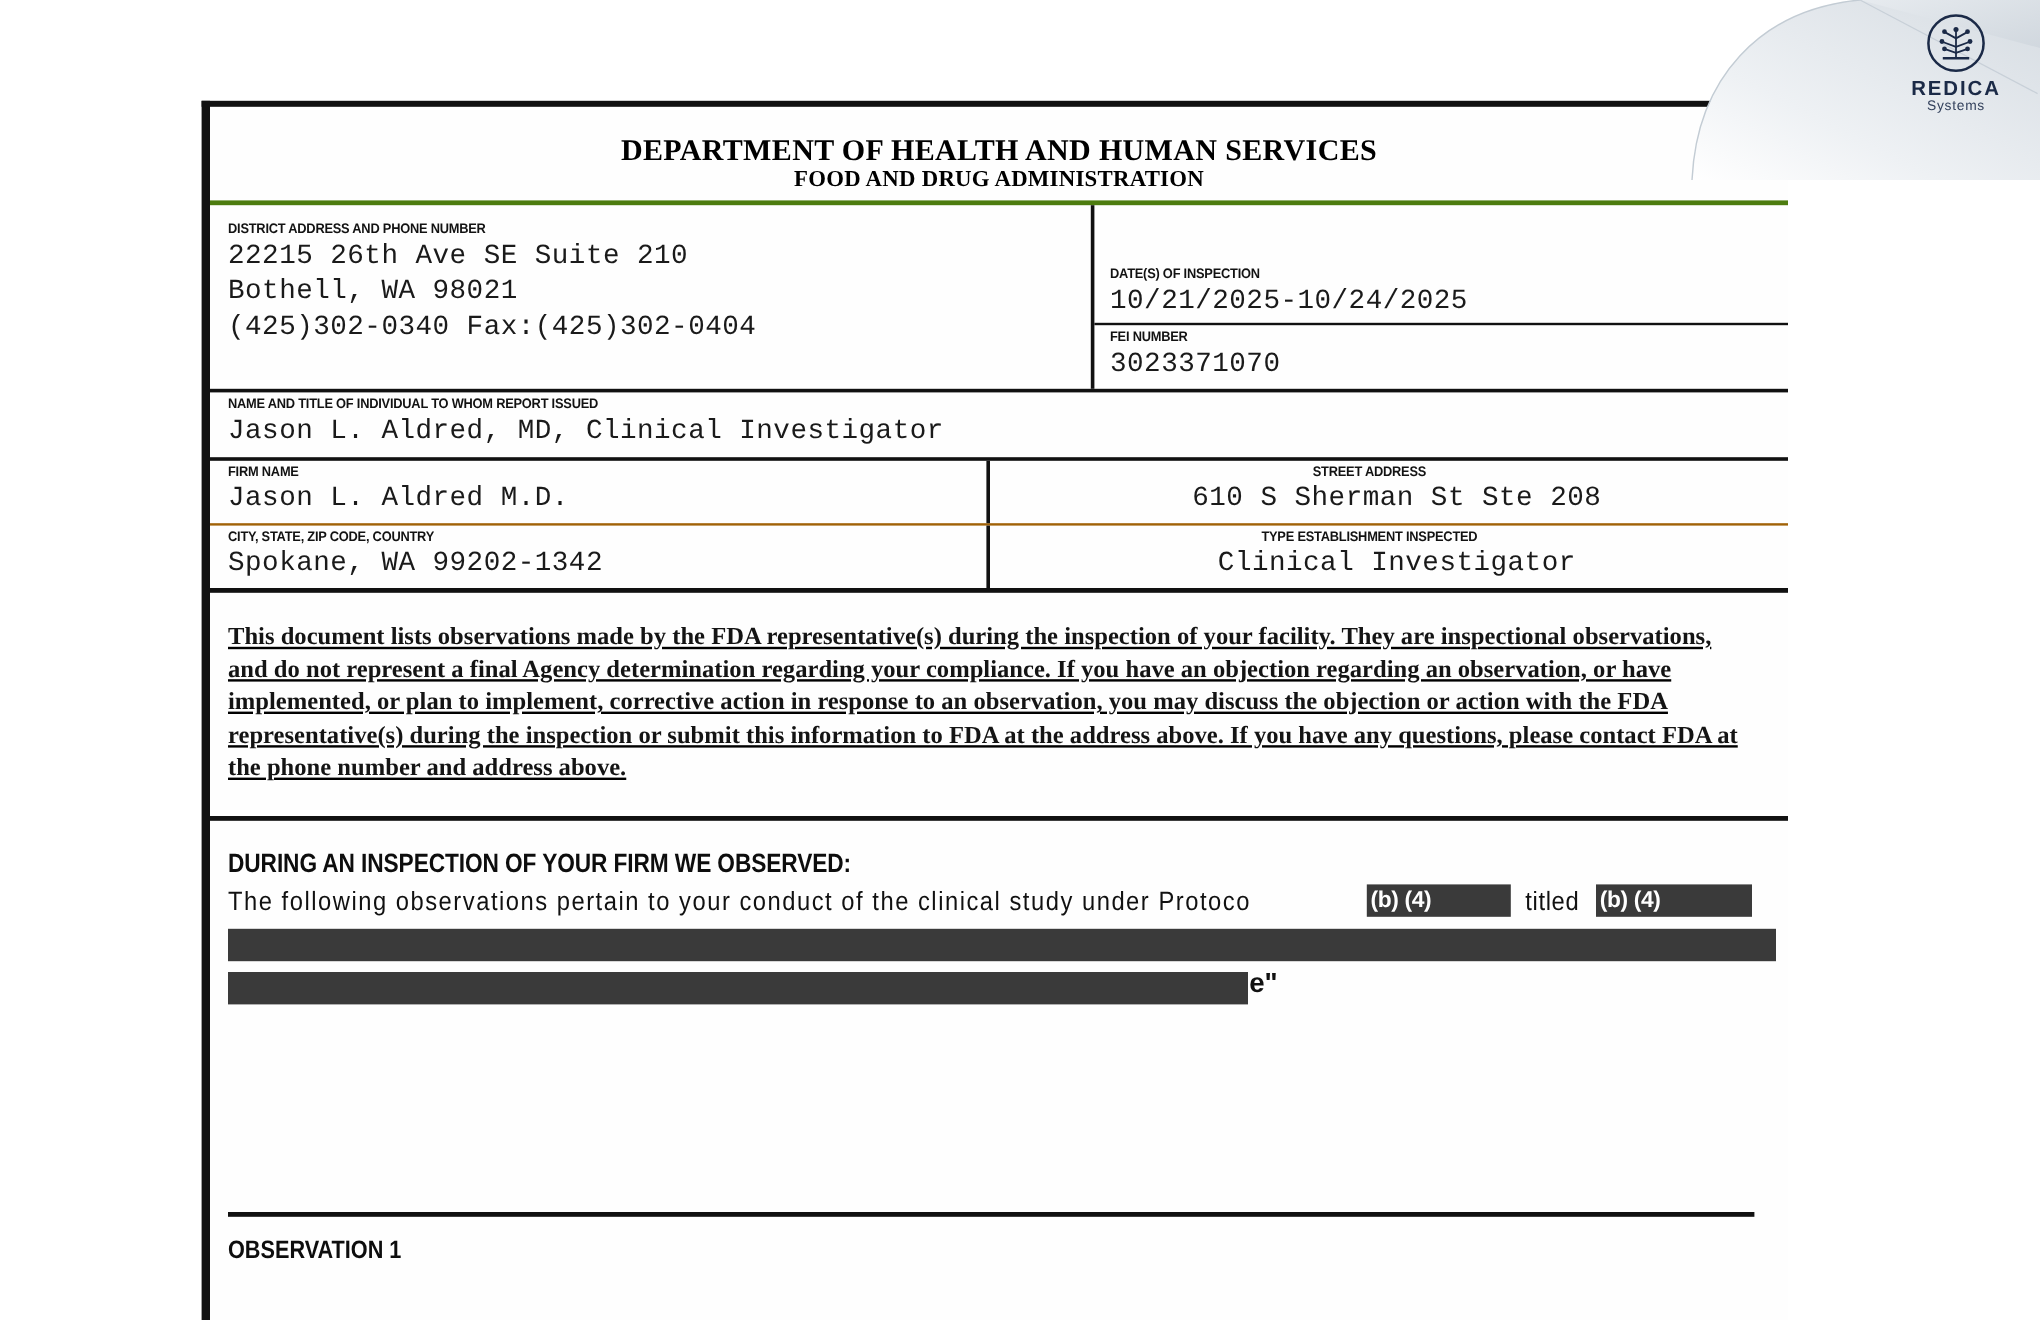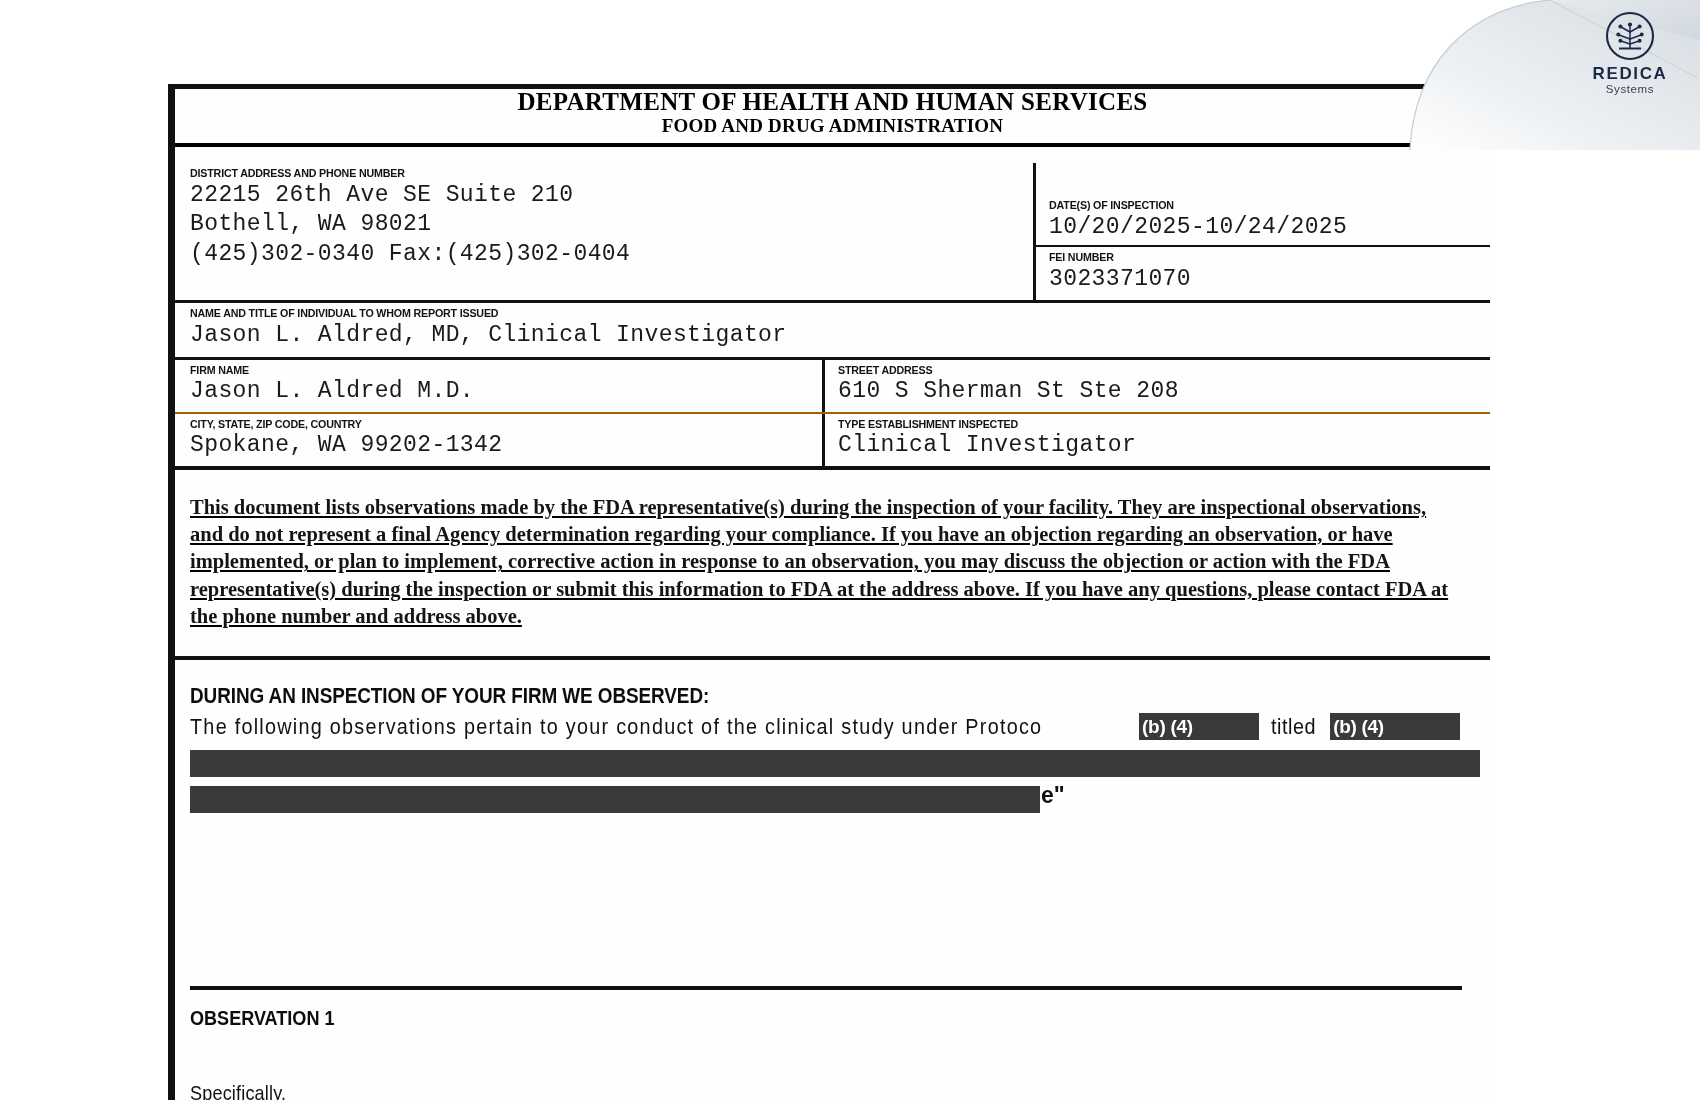--- a/index.html
+++ b/index.html
@@ -33,22 +33,22 @@
     width: 1322px;
     background: #fefefe;
     border-left: 7px solid #111;
     border-top: 5px solid #111;
     box-sizing: border-box;
   }
 
   
   .masthead {
     text-align: center;
-    padding: 0 0 4px 0;
-    border-bottom: 4px solid #000000;
+    padding: 24px 0 4px 0;
+    border-bottom: 4px solid #4d7c0f;
   }
   .masthead .line1 {
     font-family: "Liberation Serif", serif;
     font-weight: bold;
     font-size: 25px;
     letter-spacing: .3px;
     color: #000;
     line-height: 1.05;
   }
   .masthead .line2 {
@@ -83,25 +83,24 @@
     white-space: pre;
     padding-top: 1px;
   }
 
   
   .row-top {
     display: flex;
     border-bottom: 3px solid #111;
   }
   .cell-district {
-    width: 861px;
-    box-sizing: border-box;
-    padding: 2px 0 6px 15px;
+    width: 737px;
+    box-sizing: border-box;
+    padding: 12px 0 6px 15px;
     border-right: 3px solid #111;
-    margin-top: 16px;
   }
   .col-right {
     flex: 1;
     display: flex;
     flex-direction: column;
     margin-top: 48px;
   }
   .cell-dates {
     box-sizing: border-box;
     padding: 2px 0 3px 13px;
@@ -127,20 +126,21 @@
   .row-split > .half-left {
     width: 650px;
     box-sizing: border-box;
     padding: 2px 0 5px 15px;
     border-right: 3px solid #111;
   }
   .row-split > .half-right {
     flex: 1;
     box-sizing: border-box;
     padding: 2px 0 5px 13px;
+    text-align: center;
   }
   .row-split.thick { border-bottom: 4px solid #111; }
 
   
   .disclaimer {
     border-bottom: 4px solid #111;
     padding: 24px 28px 26px 15px;
     text-decoration: underline;
   }
   .disclaimer p {
@@ -315,21 +315,21 @@
     <div class="row-top">
       <div class="cell-district">
         <div class="fieldlabel">DISTRICT ADDRESS AND PHONE NUMBER</div>
         <div class="fieldvalue">22215 26th Ave SE Suite 210
 Bothell, WA 98021
 (425)302-0340 Fax:(425)302-0404</div>
       </div>
       <div class="col-right">
         <div class="cell-dates">
           <div class="fieldlabel">DATE(S) OF INSPECTION</div>
-          <div class="fieldvalue">10/20/2025-10/24/2025</div>
+          <div class="fieldvalue">10/21/2025-10/24/2025</div>
         </div>
         <div class="cell-fei">
           <div class="fieldlabel">FEI NUMBER</div>
           <div class="fieldvalue">3023371070</div>
         </div>
       </div>
     </div>
 
     <div class="row-name">
       <div class="fieldlabel">NAME AND TITLE OF INDIVIDUAL TO WHOM REPORT ISSUED</div>

